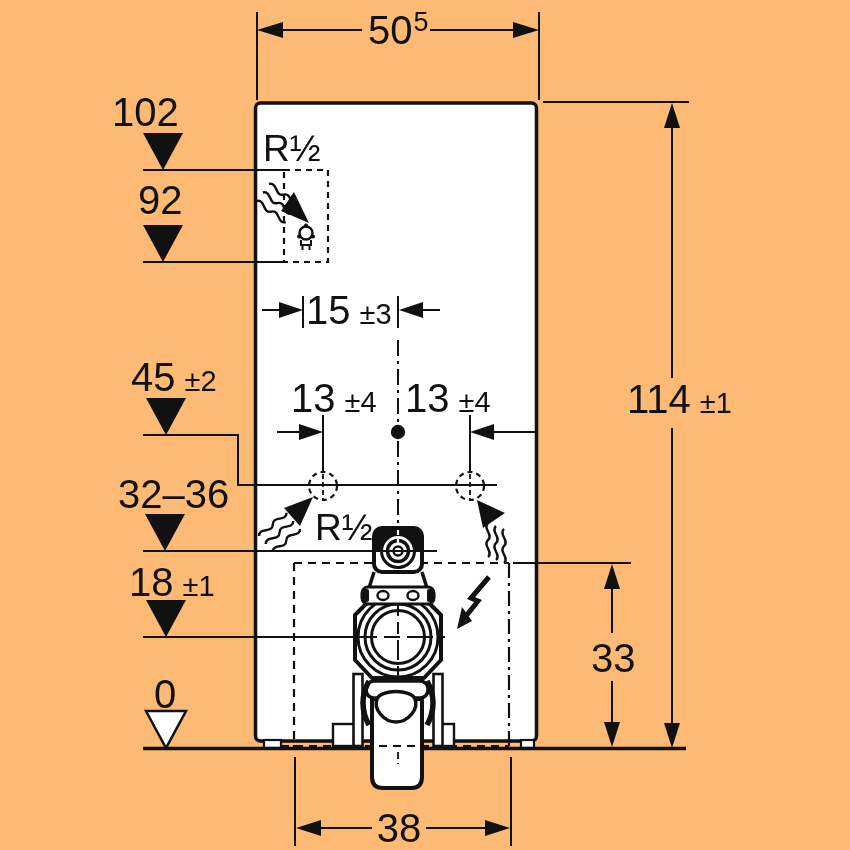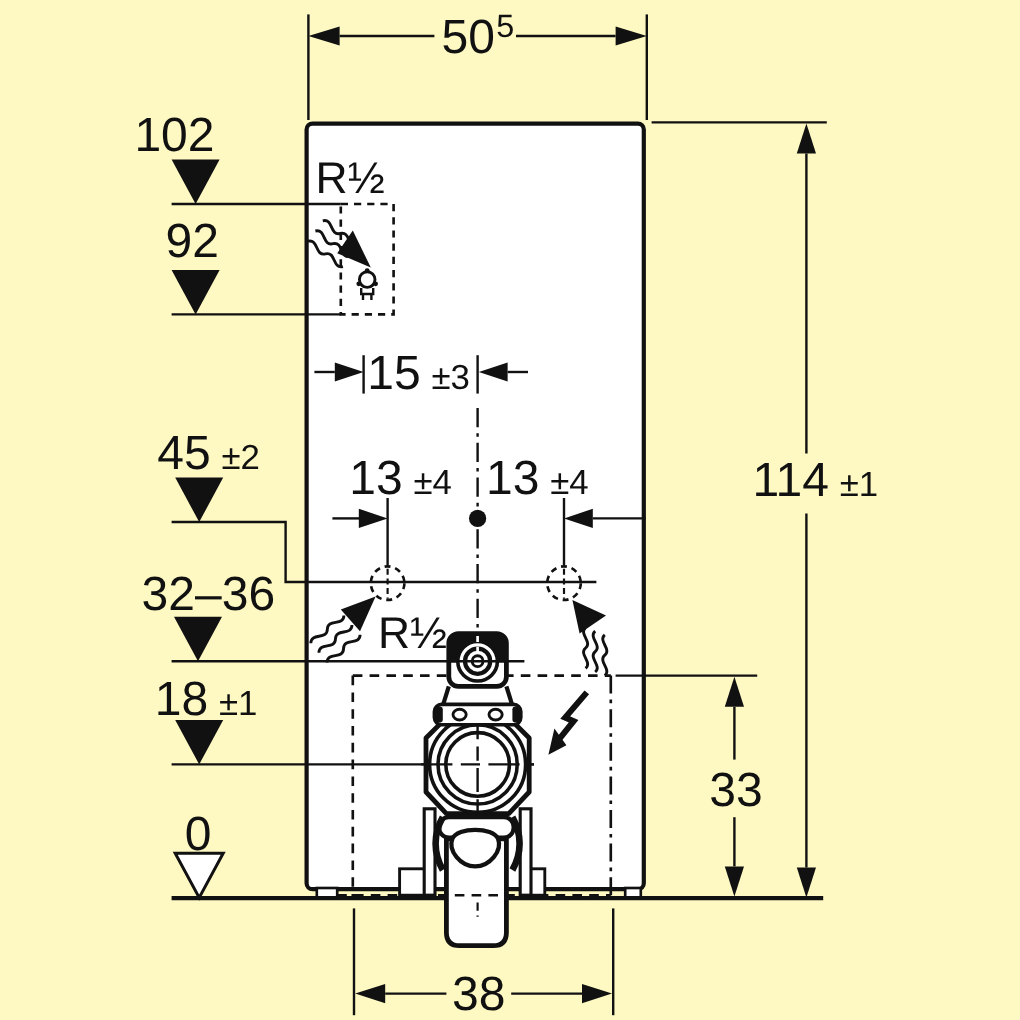--- a/index.html
+++ b/index.html
@@ -1,16 +1,16 @@
 <!DOCTYPE html>
 <html><head>
 <meta charset="utf-8">
 <style>
   html,body{margin:0;padding:0;background:#ffffff;}
-  .canvas{position:relative;width:850px;height:850px;background:#fef9c3;overflow:hidden;}
+  .canvas{position:relative;width:850px;height:850px;background:#fdba74;overflow:hidden;}
   svg{display:block;}
   svg text{font-family:"Liberation Sans","DejaVu Sans",sans-serif;fill:#111111;}
   .dim-main{font-size:40px;}
   .dim-tol{font-size:29px;}
   .dim-sup{font-size:27px;}
   .thread{font-size:37px;}
   .stroke{stroke:#111111;fill:none;}
   .fillb{fill:#111111;stroke:none;}
   .white{fill:#ffffff;}
 </style>

